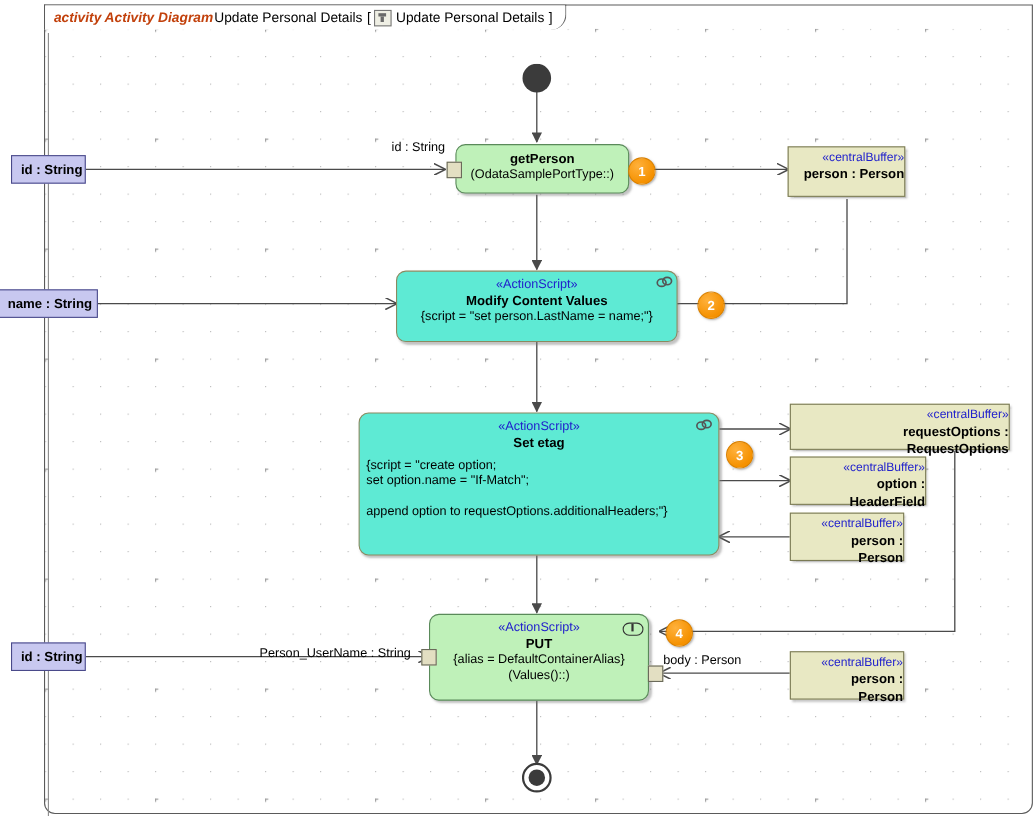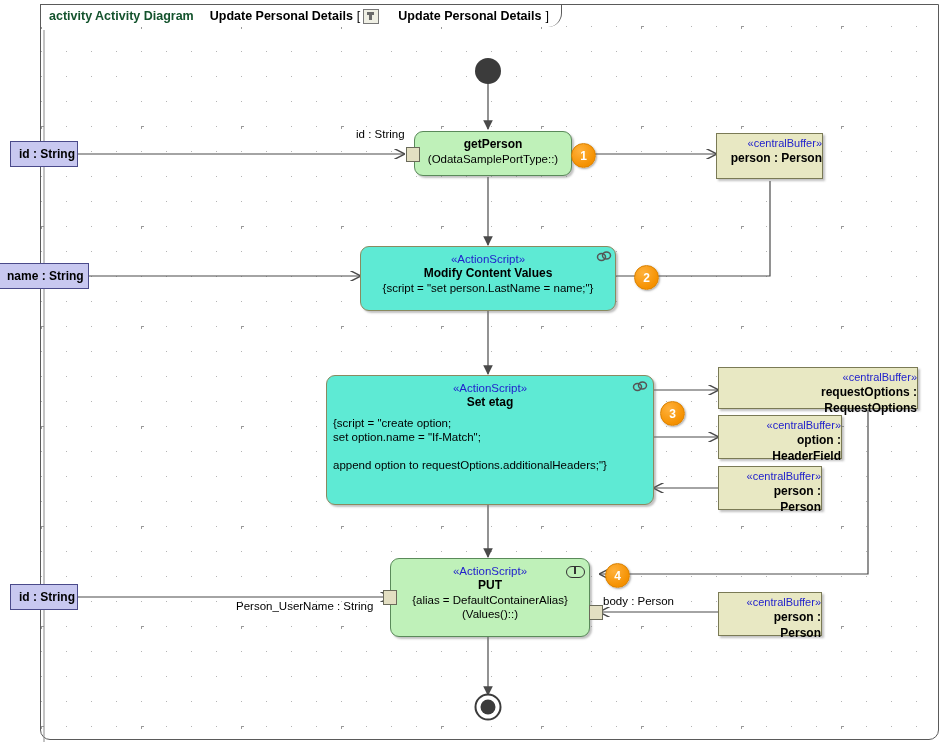--- a/index.html
+++ b/index.html
@@ -15,22 +15,22 @@
     border:1px solid #5a5a5a;border-radius:0 0 10px 10px;
     background:#ffffff;
   }
   #frame-tab{
     position:absolute;left:40px;top:4px;height:22px;
     border:1px solid #5a5a5a;border-bottom:none;
     border-radius:0 0 14px 0;background:#ffffff;
     padding:0 12px 0 8px;display:flex;align-items:center;white-space:nowrap;
     z-index:6;
   }
-  #frame-tab .ttl-b{font-weight:bold;font-size:12.5px;color:#14532d;}
-  #frame-tab .ttl-n{font-size:12.5px;color:#000;margin-left:16px;font-weight:bold;}
+  #frame-tab .ttl-b{font-weight:bold;font-size:12.5px;color:#c2410c;font-style:italic;}
+  #frame-tab .ttl-n{font-size:12.5px;color:#000;margin-left:1px;}
   #frame-tab .brk{font-size:12.5px;color:#000;margin-left:4px;}
   .mini-ico{
     display:inline-block;width:14px;height:13px;margin:0 3px;
     border:1px solid #777;background:#efefe4;position:relative;vertical-align:-2px;
   }
   .mini-ico:before{
     content:"";position:absolute;left:3px;top:2px;width:7px;height:3px;
     background:#6a6a6a;
   }
   .mini-ico:after{
@@ -250,21 +250,21 @@
   <div class="node act" style="left:390px;top:558px;width:200px;height:79px;padding-top:5px;">
     <div class="ster">«ActionScript»</div>
     <div class="nm">PUT</div>
     <div class="bd">{alias = DefaultContainerAlias}</div>
     <div class="bd">(Values()::)</div>
   </div>
   <div class="oval" style="left:566px;top:566px;"></div>
   <div class="pin" style="left:383px;top:590px;"></div>
   <div class="pin" style="left:589px;top:605px;"></div>
   <div class="badge" style="left:605px;top:563px;">4</div>
-  <div class="elab" style="left:236px;top:600px;">Person_UserName : String</div>
+  <div class="elab" style="left:236px;top:588px;">Person_UserName : String</div>
   <div class="elab" style="left:603px;top:595px;text-align:right;">body : Person</div>
 
   <div class="node buf" style="left:718px;top:592px;width:104px;height:44px;">
     <div class="ster">«centralBuffer»</div>
     <div class="bn">person : Person</div>
   </div>
 
 </div>
 
 </body></html>

